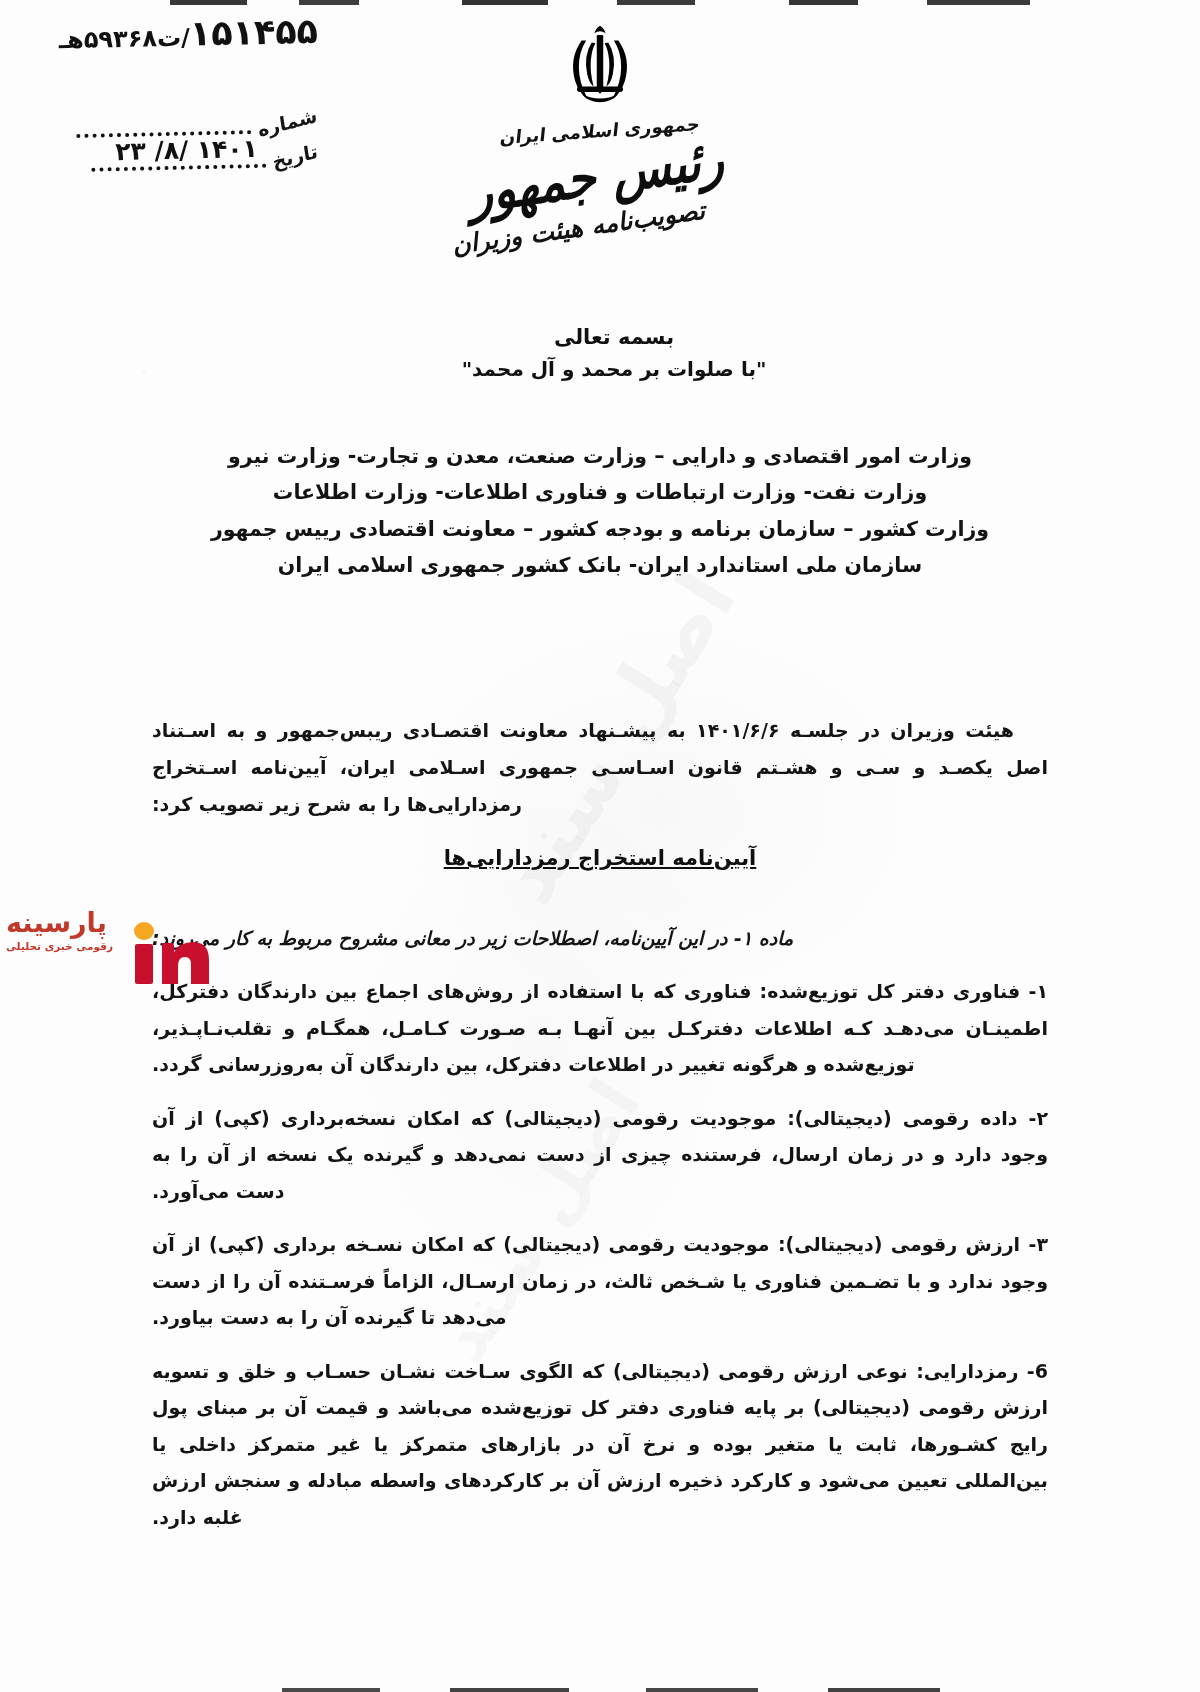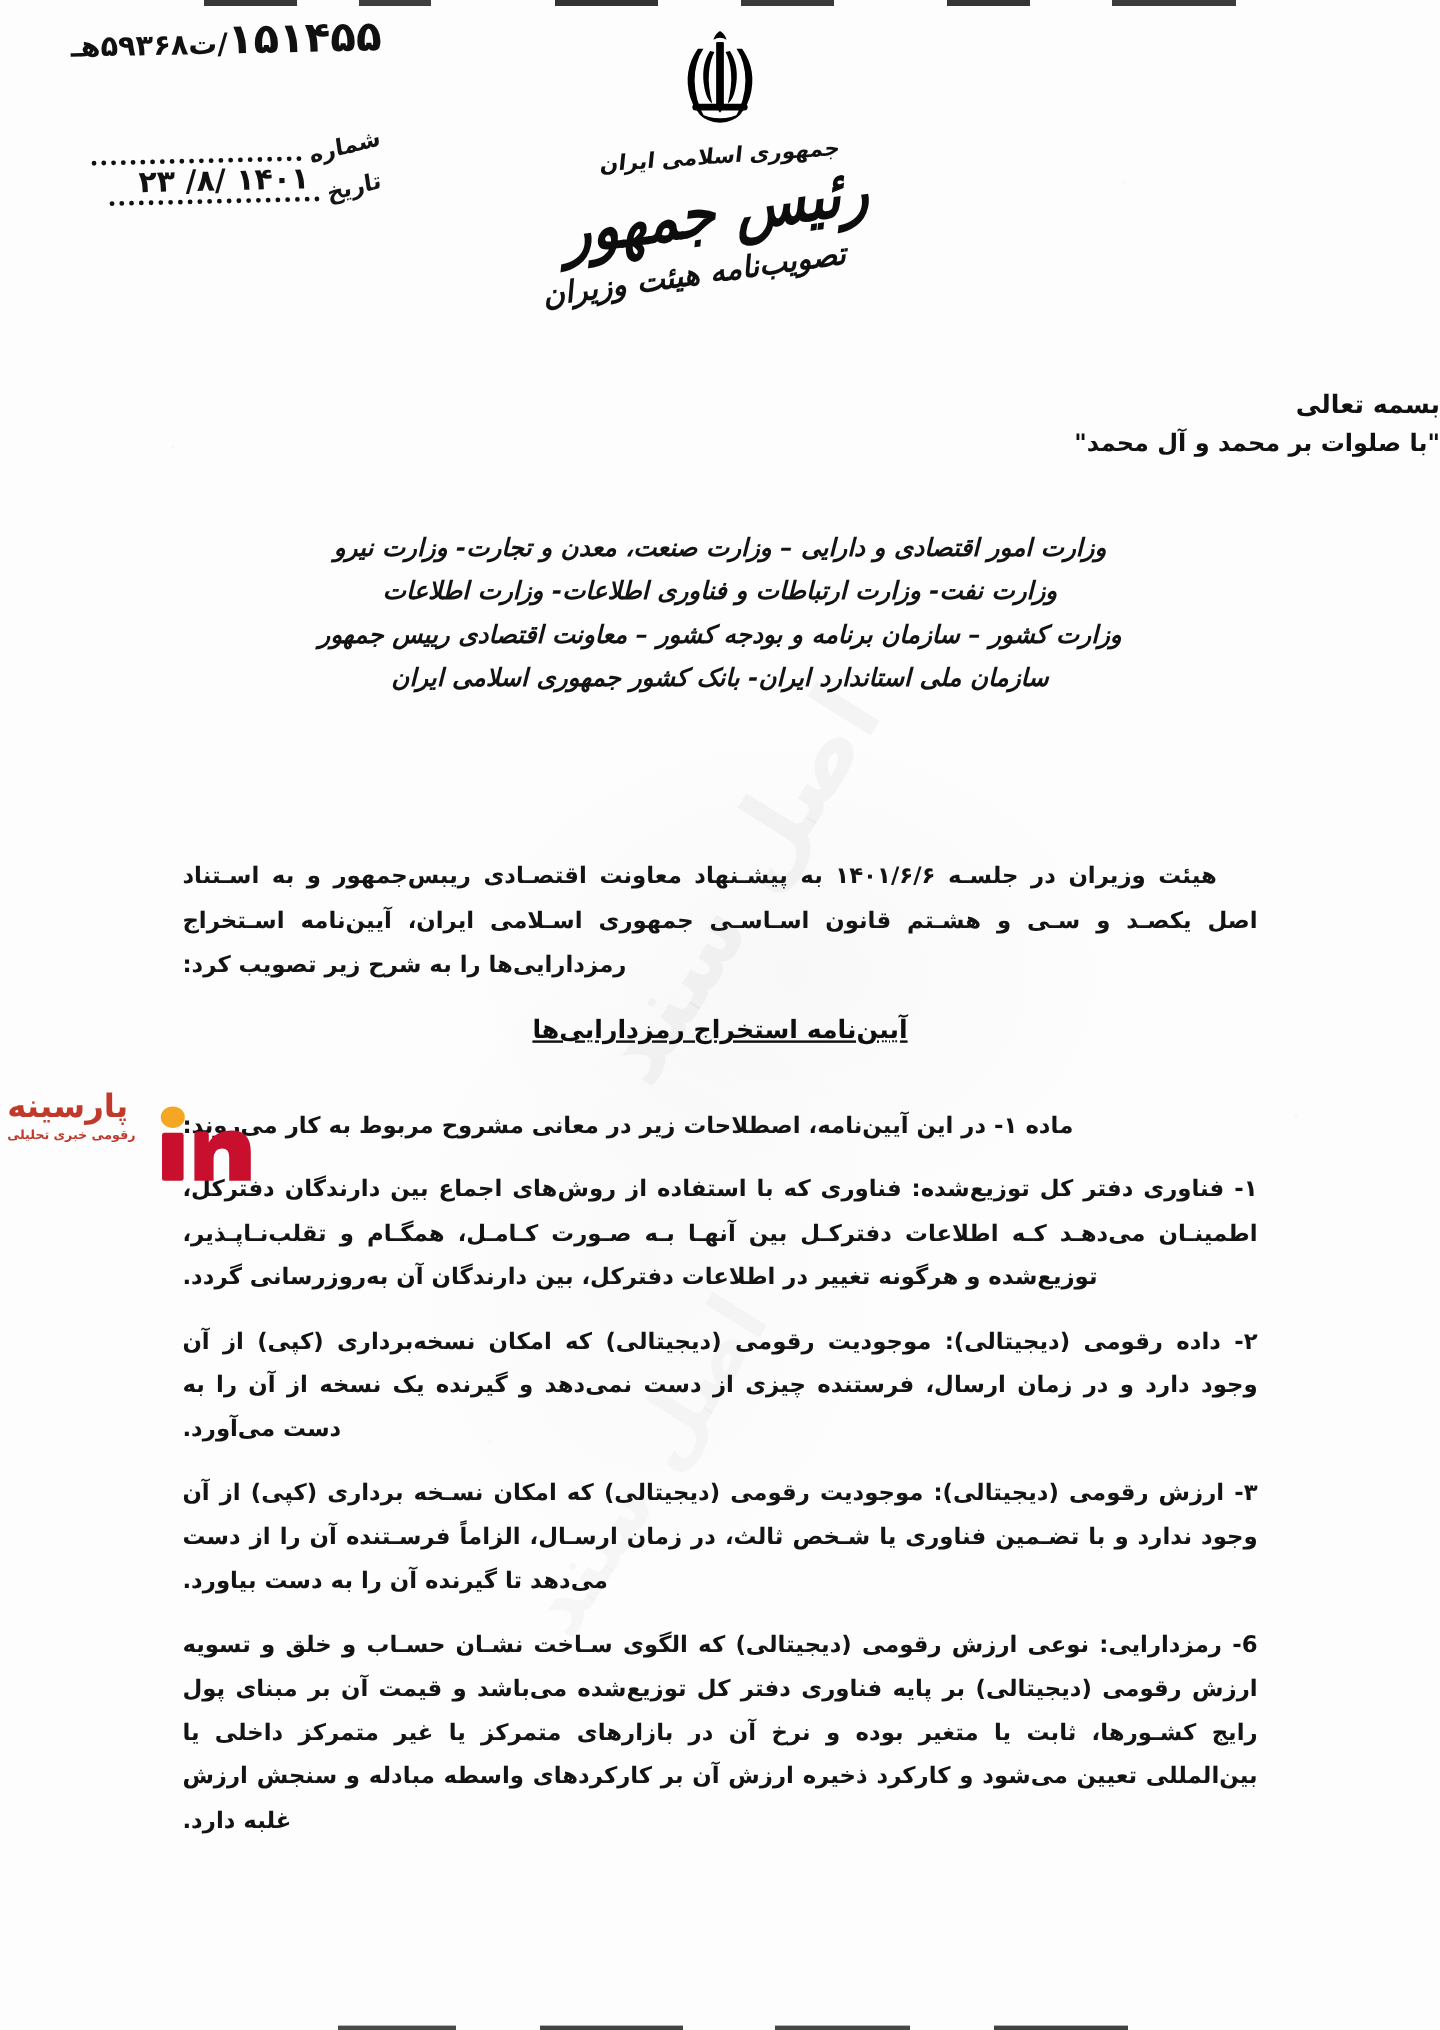--- a/index.html
+++ b/index.html
@@ -107,30 +107,29 @@
   .calli-sub{
     margin-top:10px; margin-right:40px;
     font-size:25px; font-weight:600; color:#111;
     transform:rotate(-8deg) skewX(-13deg);
     letter-spacing:1px;
     font-family:"DejaVu Serif","Liberation Serif",serif;
   }
 
   
   .basmala{
-    position:absolute; top:325px; left:0; right:0; text-align:right;padding-left:28px;
+    position:absolute; top:325px; left:0; right:0; text-align:center;padding-left:28px;
   }
   .basmala .b1{ font-size:21px; font-weight:700; color:#111; }
   .basmala .b2{ font-size:20px; font-weight:700; color:#111; margin-top:8px; }
 
   
   .recipients{
     position:absolute; top:438px; left:110px; right:110px;
     text-align:center;
-    font-style:italic;
   }
   .recipients .r-line{
     font-size:20.5px; font-weight:700; color:#131313;
     line-height:1.78;
     letter-spacing:0px;
     white-space:nowrap;
   }
 
   
   .preamble{
@@ -153,21 +152,21 @@
   .articles{
     position:absolute; top:920px; left:152px; right:152px;
   }
   .art{
     font-size:19px; font-weight:600; color:#141414;
     line-height:1.92;
     text-align:justify;
     text-align-last:left;
     margin-bottom:17px;
   }
-  .art.indent{ text-indent:34px; }
+  .art.indent{ text-indent:34px;font-style:italic; }
   .art b{ font-weight:800; }
   .art.spaced{ letter-spacing:.5px; }
 
   
   .parsine{
     position:absolute; top:909px; left:6px; width:120px;
     text-align:left; line-height:1;
     z-index:6;
   }
   .parsine .pw-title{

